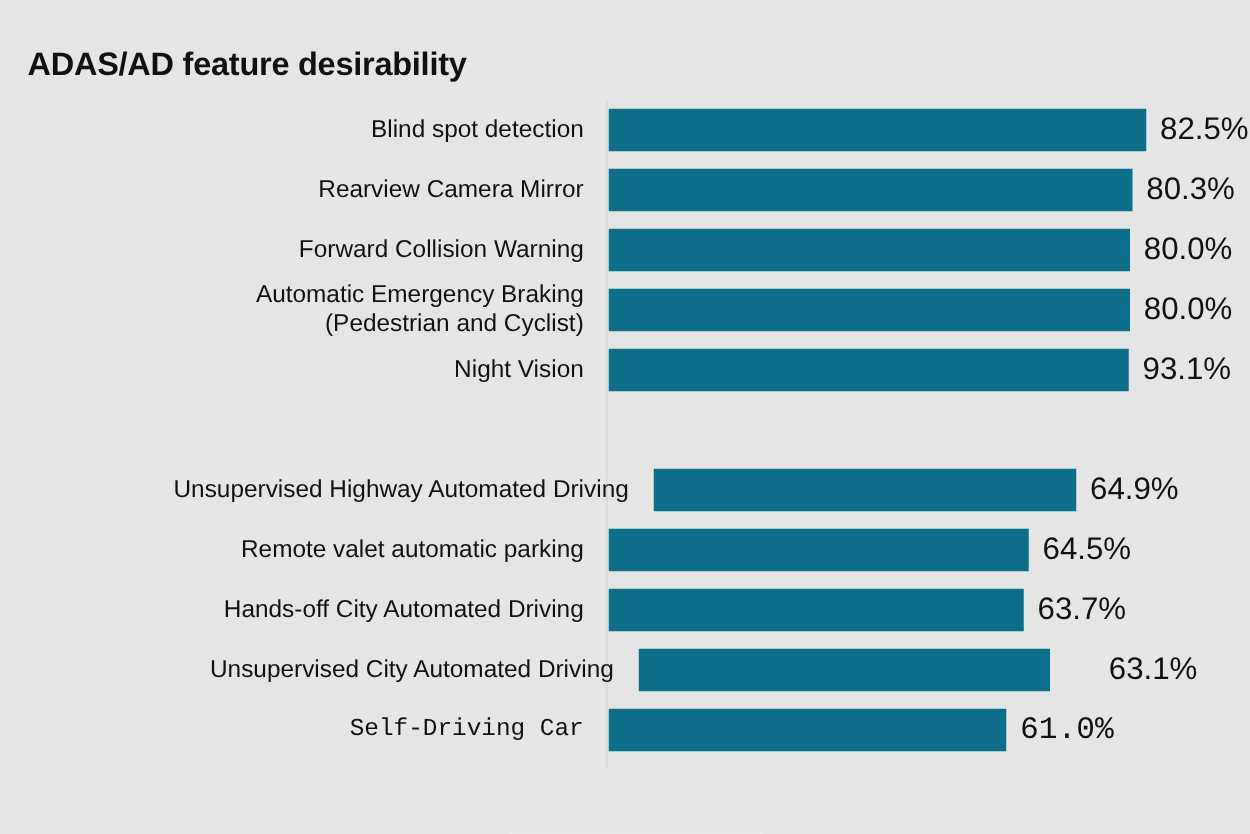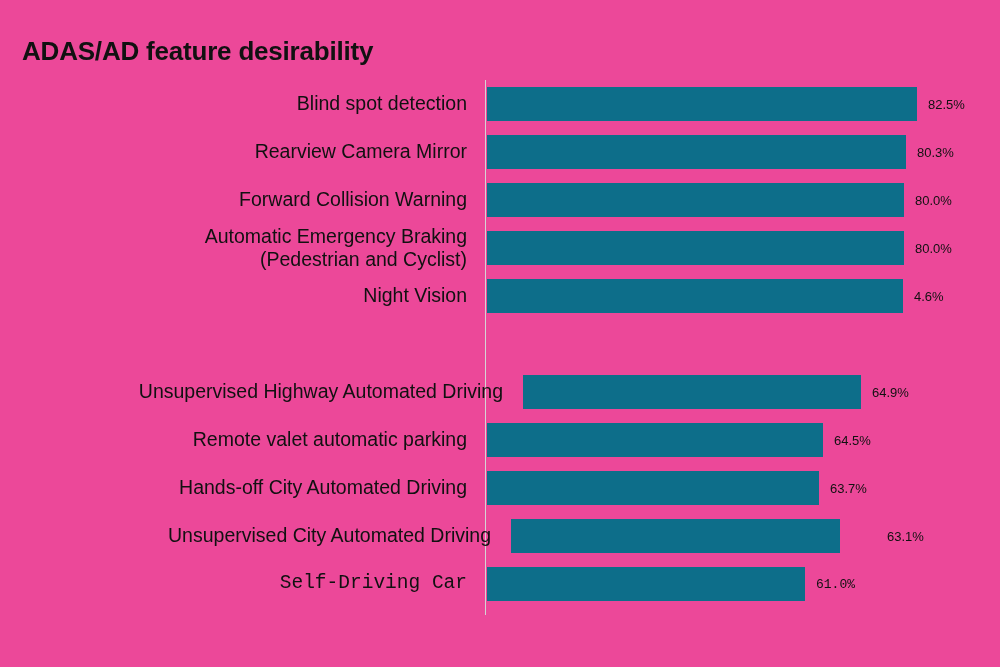--- a/index.html
+++ b/index.html
@@ -6,21 +6,21 @@
   html, body {
     margin: 0; padding: 0;
     width: 1000px; height: 667px;
     background: #ffffff;
     font-family: "Liberation Sans", sans-serif;
     overflow: hidden;
   }
   #chart-root {
     position: relative;
     width: 1000px; height: 667px;
-    background: #ec4899;
+    background: #e5e5e5;
   }
   #chart-title {
     position: absolute;
     left: 22px; top: 36px;
     font-size: 26px;
     font-weight: bold;
     color: #111111;
     letter-spacing: -0.2px;
     white-space: nowrap;
   }
@@ -61,21 +61,21 @@
     height: 34px;
   }
   .bar-fill {
     height: 100%;
     background: #0d6e8a;
   }
   .bar-value {
     position: absolute;
     top: 50%;
     transform: translateY(-50%);
-    font-size: 13px;
+    font-size: 25px;
     color: #111111;
     white-space: nowrap;
     text-align: right;
   }
 </style>
 </head>
 <body>
 
 <div id="chart-root">
 
@@ -111,21 +111,21 @@
           <div class="bar-track" style="width: 417px;">
             <div class="bar-fill" style="background: rgb(13, 110, 138);"></div>
           </div>
           <div class="bar-value" style="left: 915px;">80.0%</div>
         </div>
         <div class="bar-row" style="top: 192px;">
           <div class="bar-label">Night Vision</div>
           <div class="bar-track" style="width: 416px;">
             <div class="bar-fill" style="background: rgb(13, 110, 138);"></div>
           </div>
-          <div class="bar-value" style="left: 914px;">4.6%</div>
+          <div class="bar-value" style="left: 914px;">93.1%</div>
         </div>
         <div class="bar-row" style="top: 288px; margin-left: 36px;">
           <div class="bar-label">Unsupervised Highway Automated Driving</div>
           <div class="bar-track" style="width: 338px;">
             <div class="bar-fill" style="background: rgb(13, 110, 138);"></div>
           </div>
           <div class="bar-value" style="left: 836px;">64.9%</div>
         </div>
         <div class="bar-row" style="top: 336px;">
           <div class="bar-label">Remote valet automatic parking</div>

